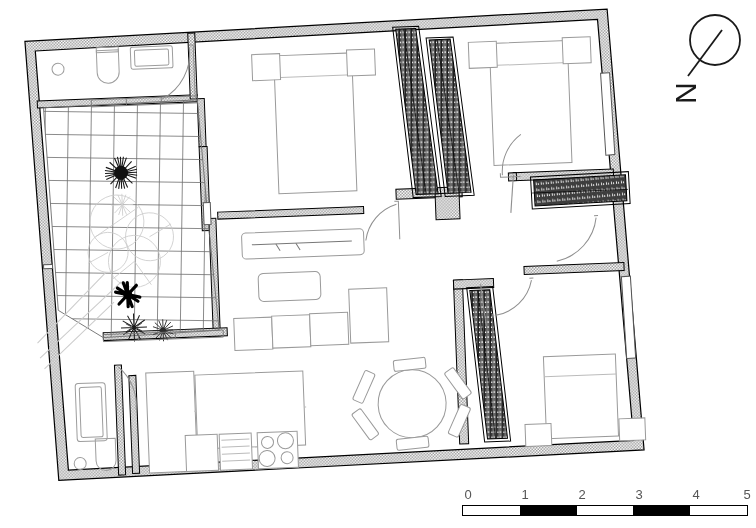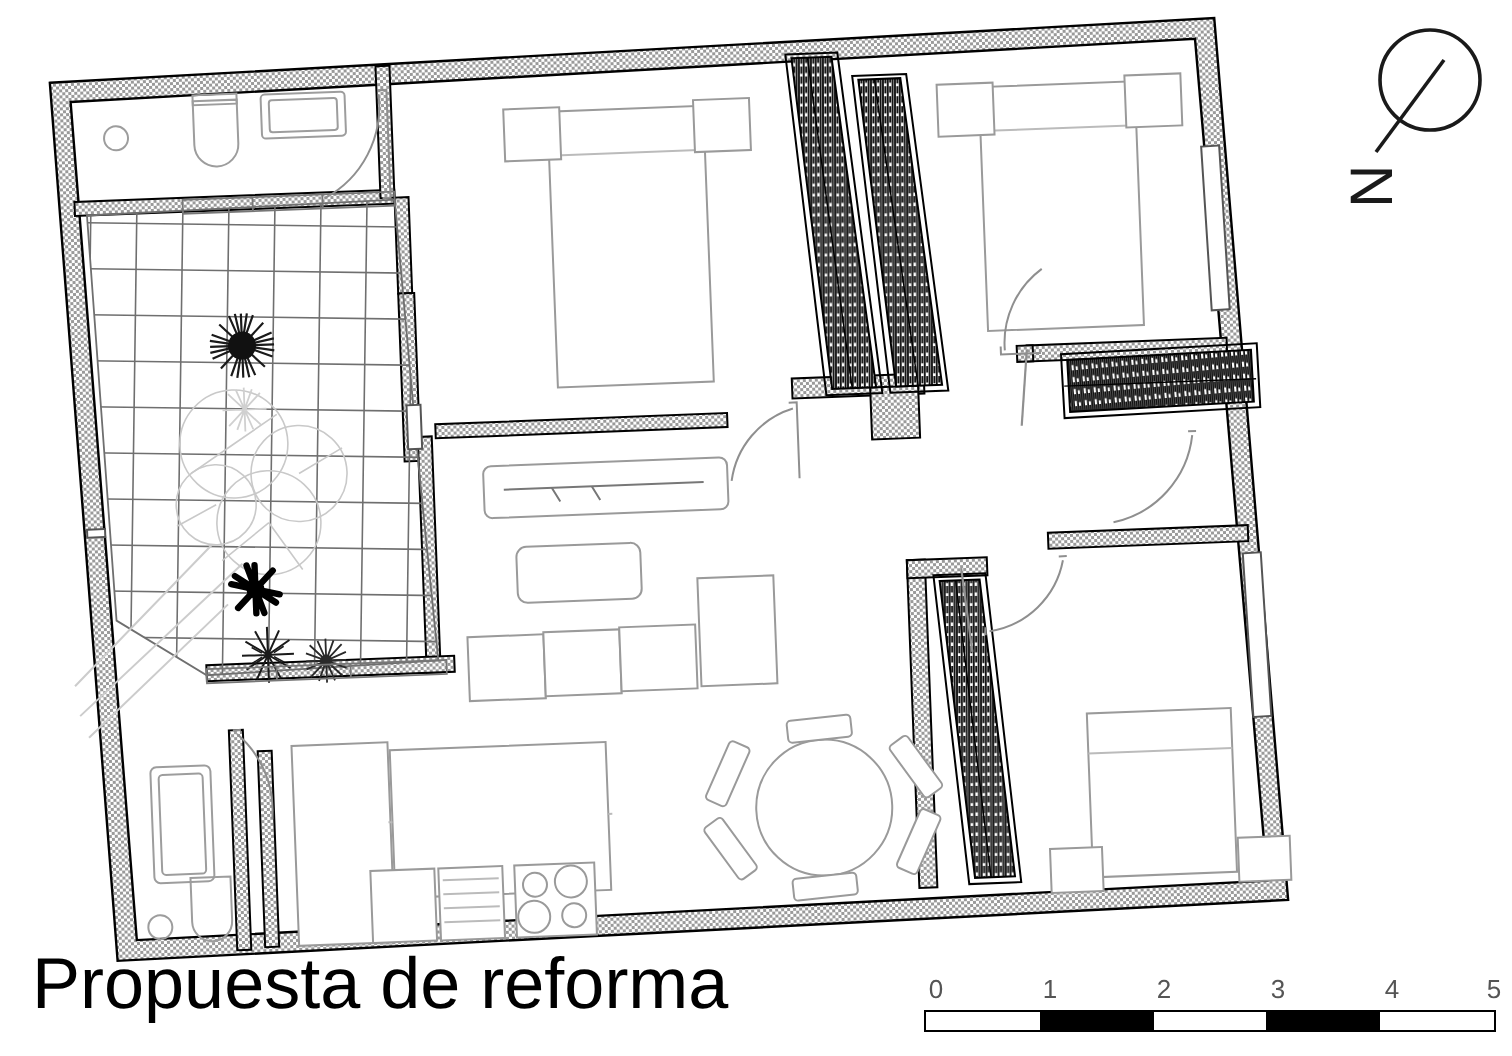--- a/index.html
+++ b/index.html
@@ -306,21 +306,20 @@
 
     </g>
   </svg>
 
   <svg class="compass" width="92" height="102" viewBox="0 0 92 102" style="position:absolute; left:666px; top:8px;">
     <circle cx="49" cy="32" r="25" fill="none" stroke="#1a1a1a" stroke-width="1.8"></circle>
     <path d="M22,68 L56,22" stroke="#1a1a1a" stroke-width="1.8" fill="none"></path>
     <text x="30" y="96" font-family="Liberation Sans, sans-serif" font-size="30" fill="#1a1a1a" transform="rotate(-90 30 96)">N</text>
   </svg>
 
-  <div class="title-text">Propuesta de reforma</div>
 
   <div class="scale-wrap">
     <div class="scale-num" style="left:6px;">0</div>
     <div class="scale-num" style="left:63px;">1</div>
     <div class="scale-num" style="left:120px;">2</div>
     <div class="scale-num" style="left:177px;">3</div>
     <div class="scale-num" style="left:234px;">4</div>
     <div class="scale-num" style="left:285px;">5</div>
 
     <div class="scale-bar">

